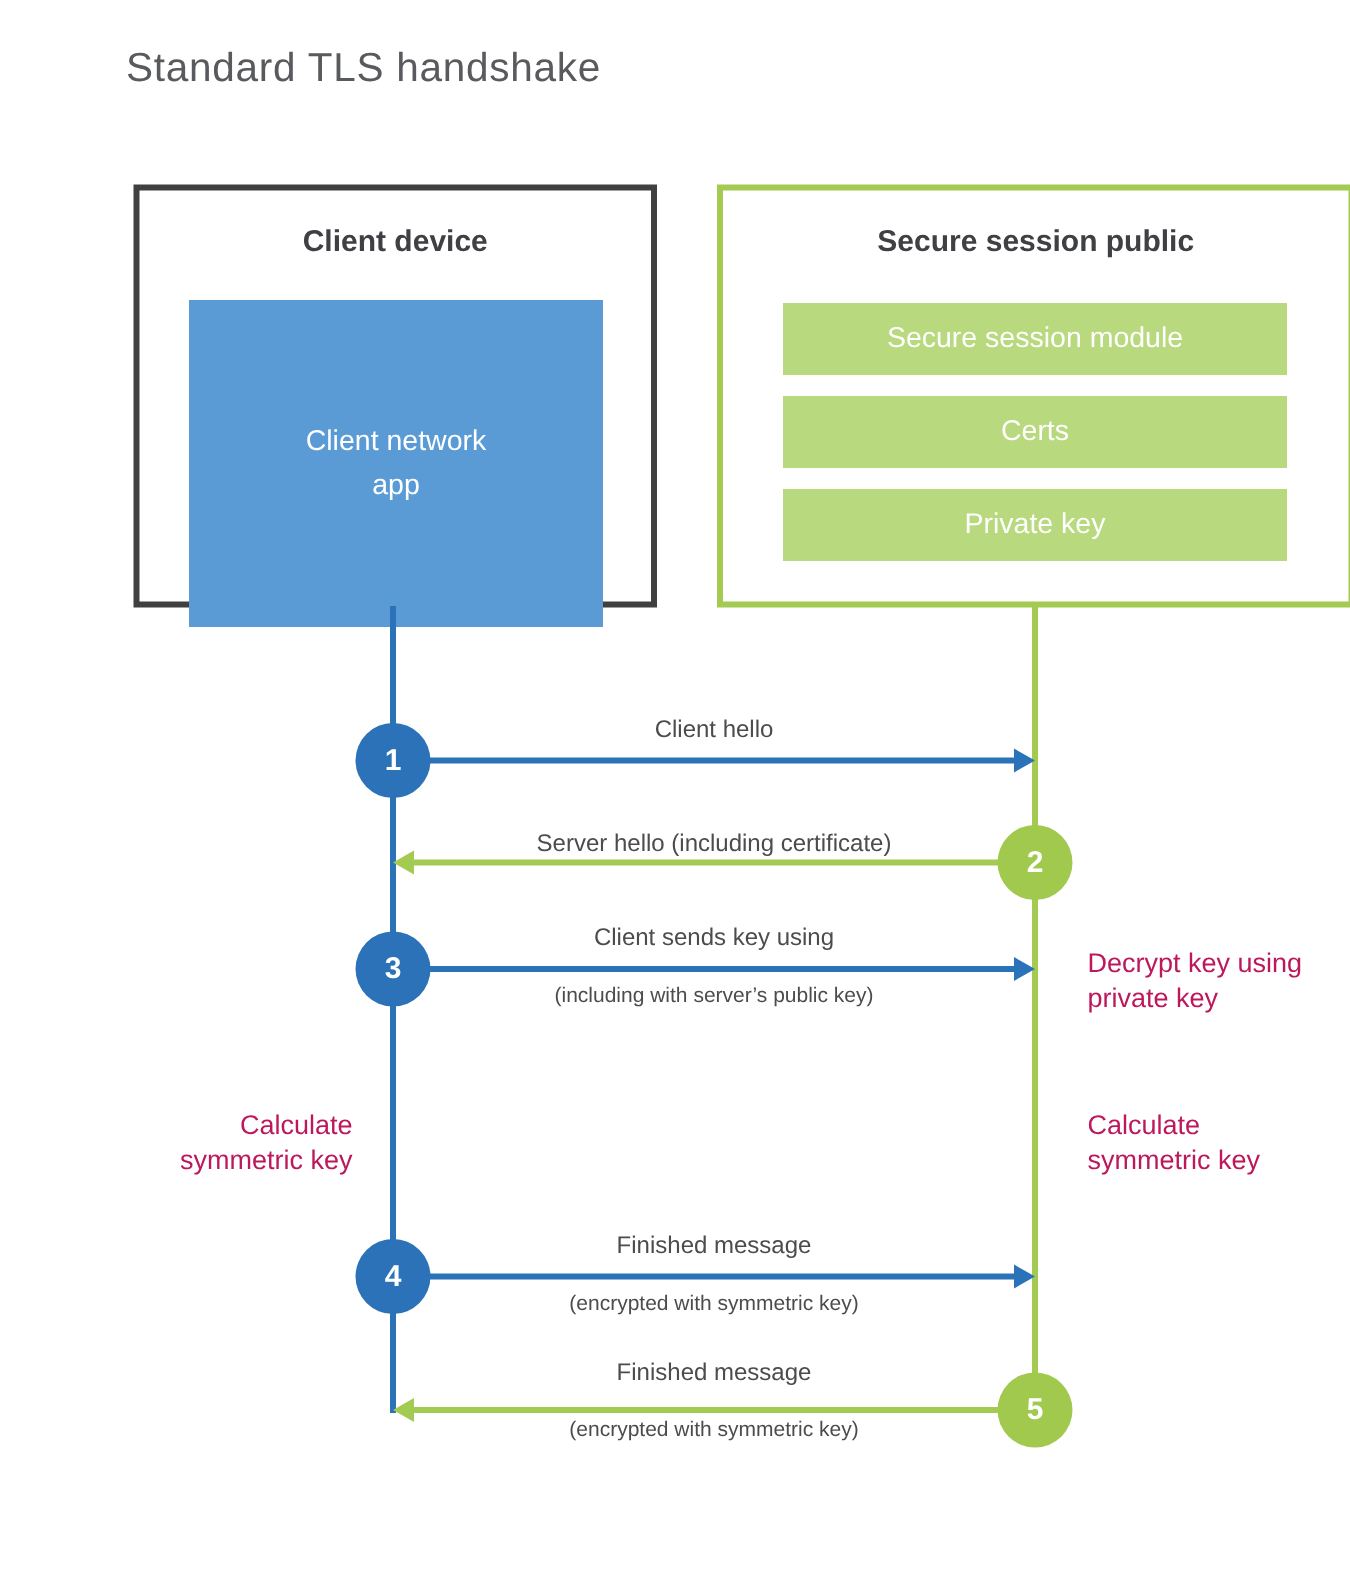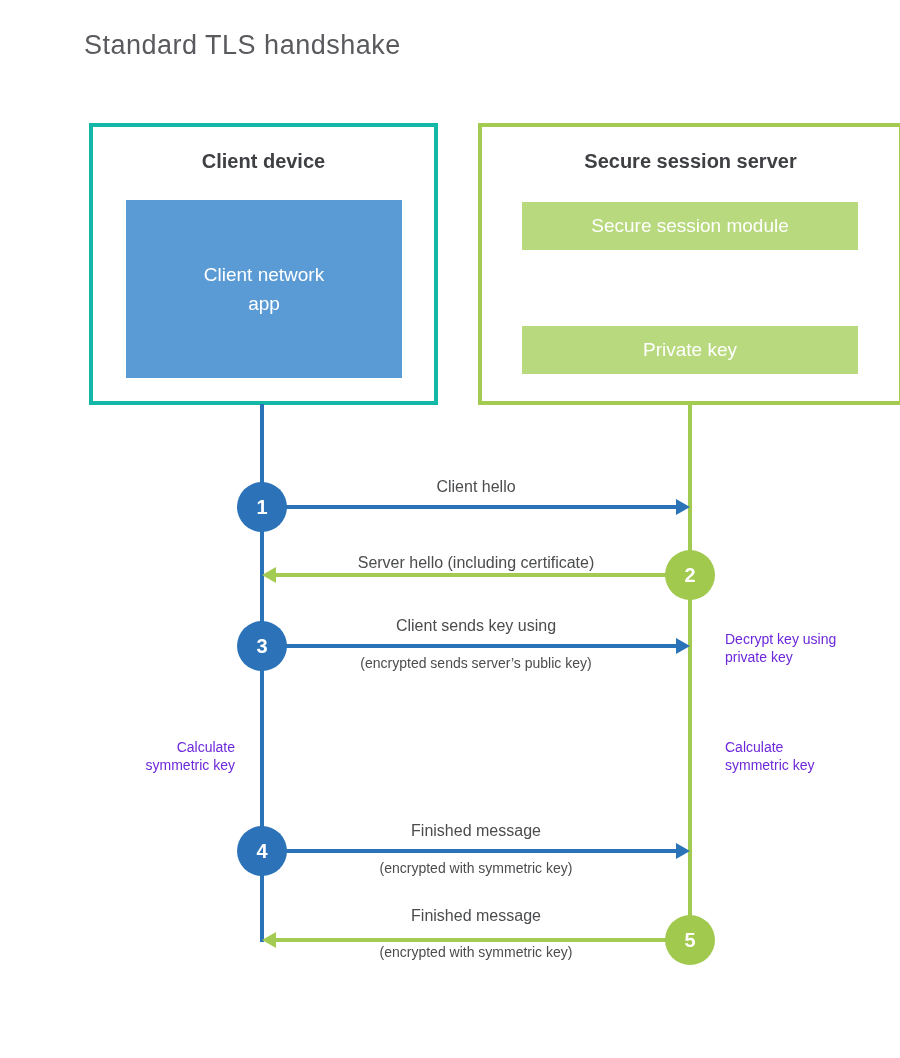--- a/index.html
+++ b/index.html
@@ -3,25 +3,25 @@
 <meta charset="utf-8">
 <style>
   html,body{margin:0;padding:0;background:#ffffff;}
   body{font-family:"Liberation Sans","DejaVu Sans",sans-serif;}
   .canvas{position:relative;width:900px;height:1058px;background:#ffffff;overflow:hidden;margin-left:48px;}
 
   .title{position:absolute;left:36px;top:30px;font-size:27px;font-weight:300;color:#595a5d;letter-spacing:.5px;}
 
   
   .actor-box{position:absolute;top:123px;height:282px;background:#fff;box-sizing:border-box;}
-  .client-box{left:41px;width:349px;border:4px solid #14b8a6;}
+  .client-box{left:41px;width:349px;border:4px solid #404040;}
   .server-box{left:430px;width:425px;border:4px solid #a3cb51;}
   .actor-title{position:absolute;top:23px;left:0;right:0;text-align:center;font-size:20px;font-weight:bold;color:#3f4043;}
 
-  .client-app{position:absolute;left:33px;top:73px;width:276px;height:178px;background:#5b9bd5;
+  .client-app{position:absolute;left:33px;top:73px;width:276px;height:218px;background:#5b9bd5;
     display:flex;align-items:center;justify-content:center;text-align:center;
     color:#ffffff;font-size:19px;line-height:1.55;white-space:pre-line;}
 
   .server-bar{position:absolute;left:40px;width:336px;height:48px;background:#b8d97d;
     display:flex;align-items:center;justify-content:center;color:#ffffff;font-size:19px;}
   .bar-1{top:75px;} .bar-2{top:137px;} .bar-3{top:199px;}
 
   
   .lifeline{position:absolute;top:404px;width:4px;height:538px;}
   .lifeline.blue{left:212px;background:#2b73b9;}
@@ -40,41 +40,42 @@
     display:flex;align-items:center;justify-content:center;
     color:#ffffff;font-size:20px;font-weight:bold;}
   .step-circle.blue{background:#2b72b8;}
   .step-circle.green{background:#a0c94e;}
 
   
   .msg-label{position:absolute;left:214px;width:428px;text-align:center;font-size:16px;color:#4b4c4e;}
   .msg-sublabel{position:absolute;left:214px;width:428px;text-align:center;font-size:14px;color:#4b4c4e;}
 
   
-  .side-note{position:absolute;font-size:14px;line-height:1.28;color:#6d28d9;white-space:pre-line;}
+  .side-note{position:absolute;font-size:18px;line-height:1.28;color:#be185d;white-space:pre-line;}
   .note-decrypt{left:677px;top:631px;width:150px;}
   .note-calc-left{left:57px;top:739px;width:130px;text-align:right;}
   .note-calc-right{left:677px;top:739px;width:130px;}
 </style>
 </head>
 <body>
 
 <div class="canvas">
 
   <div class="title">Standard TLS handshake</div>
 
   <div class="actor-box client-box">
     <div class="actor-title">Client device</div>
     <div class="client-app">Client network
 app</div>
   </div>
 
   <div class="actor-box server-box">
-    <div class="actor-title">Secure session server</div>
+    <div class="actor-title">Secure session public</div>
     <div class="server-bar bar-1">Secure session module</div>
+    <div class="server-bar bar-2">Certs</div>
     <div class="server-bar bar-3">Private key</div>
   </div>
 
   <div class="lifeline blue"></div>
   <div class="lifeline green"></div>
 
   <div class="msg-label" style="top:478px">Client hello</div>
   <div class="msg-line blue" style="top:505px"></div>
   <div class="arrow-head right" style="top:499px"></div>
   <div class="step-circle blue" style="left:189px;top:482px">
@@ -84,21 +85,21 @@
   <div class="msg-label" style="top:554px">Server hello (including certificate)</div>
   <div class="msg-line green" style="top:573px"></div>
   <div class="arrow-head left" style="top:567px"></div>
   <div class="step-circle green" style="left:617px;top:550px">
     <span>2</span>
   </div>
 
   <div class="msg-label" style="top:617px">Client sends key using</div>
   <div class="msg-line blue" style="top:644px"></div>
   <div class="arrow-head right" style="top:638px"></div>
-  <div class="msg-sublabel" style="top:655px">(encrypted sends server’s public key)</div>
+  <div class="msg-sublabel" style="top:655px">(including with server’s public key)</div>
   <div class="step-circle blue" style="left:189px;top:621px">
     <span>3</span>
   </div>
 
   <div class="side-note note-decrypt">Decrypt key using
 private key</div>
   <div class="side-note note-calc-left">Calculate
 symmetric key</div>
   <div class="side-note note-calc-right">Calculate
 symmetric key</div>

